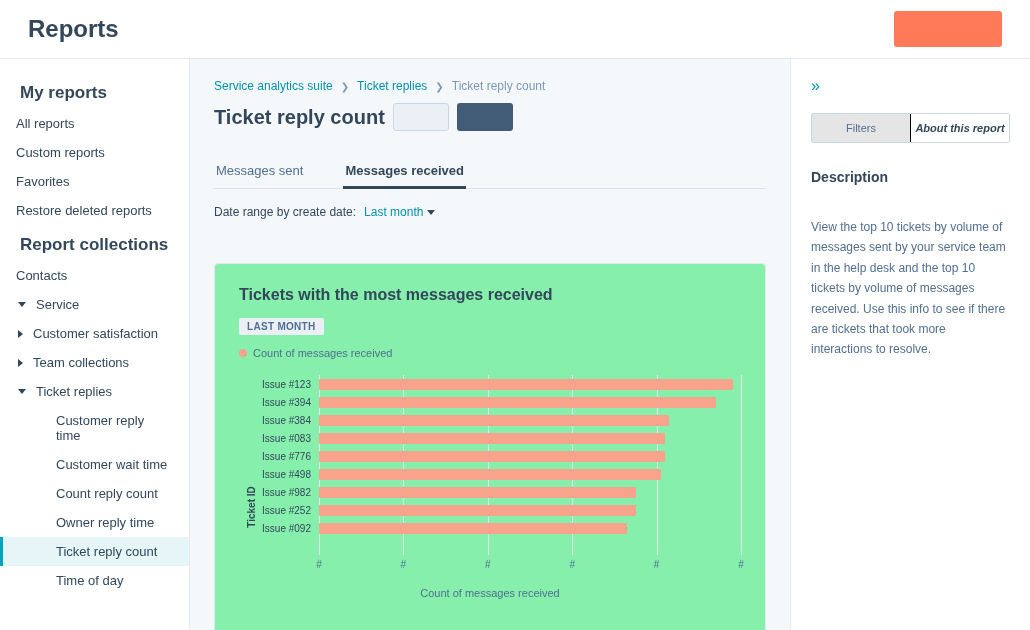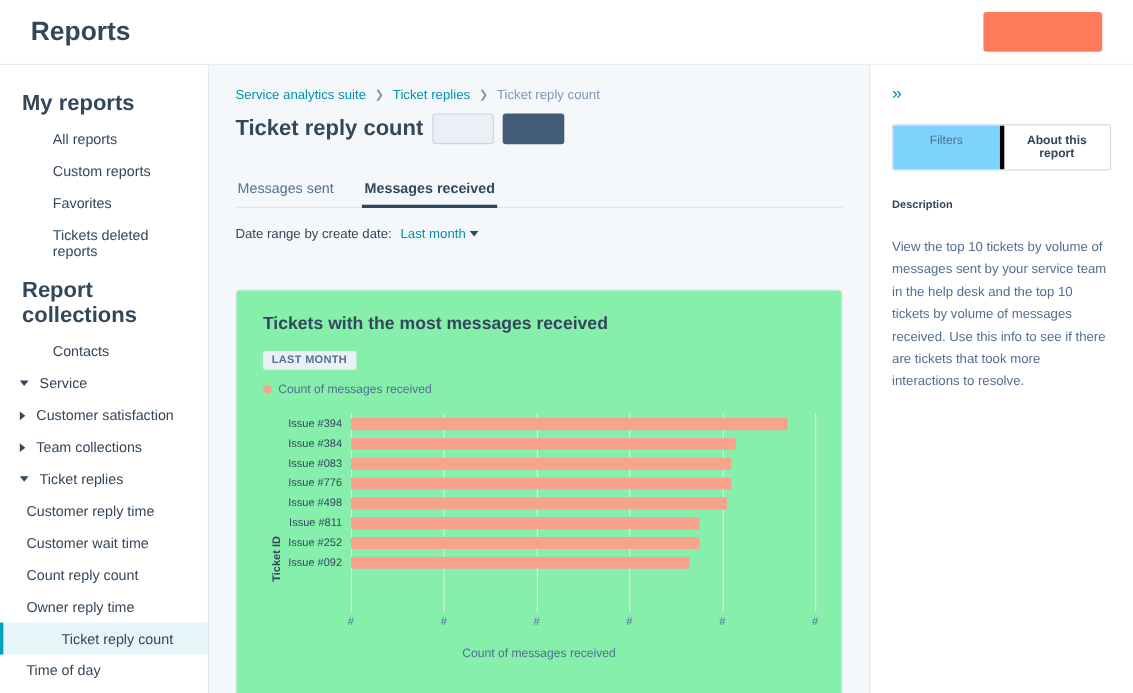--- a/index.html
+++ b/index.html
@@ -2,41 +2,41 @@
 <html><head>
 <meta charset="utf-8">
 <style>
 * { box-sizing: border-box; margin: 0; padding: 0; }
 body { font-family: -apple-system, BlinkMacSystemFont, "Segoe UI", Helvetica, Arial, sans-serif; font-size: 13px; color: #33475b; background: #fff; width: 1030px; height: 630px; overflow: hidden; }
 .topbar { height: 59px; display: flex; align-items: center; justify-content: space-between; padding: 0 28px; border-bottom: 1px solid #e5e9ee; }
 .topbar h1 { font-size: 24px; font-weight: 700; color: #33475b; }
 .topbar .cta { width: 108px; height: 36px; background: #ff7a59; border-radius: 3px; }
 .main { display: flex; height: calc(100% - 59px); }
 .sidebar { width: 190px; padding: 14px 0 0 0; font-size: 13px; overflow-y: auto; border-right: 1px solid #e5e9ee; }
-.sidebar .section-title { font-size: 20px; font-weight: 700; color: #33475b; padding: 10px 20px 6px; }
+.sidebar .section-title { font-size: 17px; font-weight: 700; color: #33475b; padding: 10px 20px 6px; }
 .sidebar .item { padding: 7px 20px 7px 32px; color: #33475b; cursor: pointer; }
-.sidebar .item.l0 { padding-left: 48px; }
+.sidebar .item.l0 { padding-left: 16px; }
 .sidebar .item.exp { padding-left: 32px; display: flex; align-items: center; gap: 6px; }
 .sidebar .item.exp .caret { width: 0; height: 0; display: inline-block; margin-left: -14px; margin-right: 4px; }
 .caret.right { border-top: 4px solid transparent; border-bottom: 4px solid transparent; border-left: 5px solid #33475b; }
 .caret.down { border-left: 4px solid transparent; border-right: 4px solid transparent; border-top: 5px solid #33475b; }
 .sidebar .item.l2 { padding-left: 32px; }
-.sidebar .item.l3 { padding-left: 24px; }
+.sidebar .item.l3 { padding-left: 56px; }
 .sidebar .item.selected { background: #e5f5f8; border-left: 3px solid #00a4bd; padding-left: 53px; color: #33475b; font-weight: 500; }
 .content { flex: 1; display: flex; background: #f5f8fa; }
 .center { flex: 1; padding: 20px 24px; overflow-y: auto; }
 .breadcrumbs { font-size: 12px; color: #7c98b6; display: flex; align-items: center; gap: 8px; margin-bottom: 10px; }
 .breadcrumbs .link { color: #0091ae; cursor: pointer; }
 .breadcrumbs .sep { color: #7c98b6; font-size: 10px; }
 .title-row { display: flex; align-items: center; gap: 8px; margin-bottom: 24px; }
 .title-row h2 { font-size: 20px; font-weight: 600; color: #33475b; }
 .pill { height: 28px; border-radius: 3px; }
 .pill.light { width: 56px; background: #eaf0f6; border: 1px solid #cbd6e2; }
 .pill.dark { width: 56px; background: #425b76; }
-.tabs { display: flex; gap: 24px; border-bottom: 1px solid #dfe3eb; margin-bottom: 16px; }
+.tabs { display: flex; gap: 38px; border-bottom: 1px solid #dfe3eb; margin-bottom: 16px; }
 .tab { padding: 8px 2px 10px; font-size: 13px; color: #516f90; cursor: pointer; position: relative; }
 .tab.active { color: #33475b; font-weight: 600; }
 .tab.active::after { content: ""; position: absolute; bottom: -1px; left: 0; right: 0; height: 3px; background: #33475b; }
 .range-row { font-size: 12px; color: #33475b; margin-bottom: 14px; display: flex; align-items: center; gap: 8px; }
 .range-row .drop { color: #0091ae; font-weight: 500; cursor: pointer; display: inline-flex; align-items: center; gap: 4px; }
 .card { background: #86efac; border: 1px solid #e5e9ee; border-radius: 4px; padding: 22px 24px 34px; margin-top: 44px; }
 .card h3 { font-size: 16px; font-weight: 700; color: #33475b; margin-bottom: 14px; }
 .badge { display: inline-block; background: #eaf0f6; color: #516f90; font-size: 10px; font-weight: 600; padding: 3px 8px; border-radius: 2px; margin-bottom: 12px; letter-spacing: 0.3px; }
 .legend { display: flex; align-items: center; gap: 6px; font-size: 11px; color: #516f90; margin-bottom: 16px; }
 .legend .dot { width: 8px; height: 8px; border-radius: 50%; background: #f8a38c; }
@@ -48,40 +48,40 @@
 .row .bar { height: 11px; background: #f8a38c; border-radius: 1px; }
 .xaxis { position: relative; height: 16px; margin-top: 4px; }
 .xt { position: absolute; font-size: 10px; color: #516f90; transform: translateX(-50%); }
 .xlabel { text-align: center; font-size: 11px; color: #516f90; margin-top: 12px; margin-left: -80px; }
 .ylabel { position: absolute; left: 0; top: 50%; transform: translate(-8px, -50%) rotate(-90deg); font-size: 10px; font-weight: 600; color: #33475b; transform-origin: center; }
 .rightpane { width: 240px; padding: 18px 20px; background: #fff; border-left: 1px solid #e5e9ee; }
 .collapse { color: #0091ae; font-size: 16px; margin-bottom: 18px; cursor: pointer; letter-spacing: -3px; }
 .pane-tabs { display: flex; border: 1px solid #cbd6e2; border-radius: 2px; overflow: hidden; margin-bottom: 26px; }
 .pane-tab { flex: 1; text-align: center; padding: 8px 4px; font-size: 11px; color: #516f90; cursor: pointer; background: #fff; }
 .pane-tab.active { background: #fff; color: #33475b; font-weight: 600; }
-.pane-tab:not(.active) { background: #7dd3fc; }
-.pane-tab + .pane-tab { border-left: 4px solid #000000; }
-.desc-title { font-size: 10px; font-weight: 700; color: #33475b; margin-bottom: 22px; }
+.pane-tab:not(.active) { background: #e5e5e5; }
+.pane-tab + .pane-tab { border-left: 1px solid #000000; font-style: italic; }
+.desc-title { font-size: 14px; font-weight: 700; color: #33475b; margin-bottom: 32px; }
 .desc-body { font-size: 12px; line-height: 1.7; color: #516f90; }
 </style>
 </head>
 <body>
 
 <div class="topbar">
   <h1>Reports</h1>
   <div class="cta"></div>
 </div>
 
 <div class="main">
   <div class="sidebar">
     <div class="section-title">My reports</div>
     <div class="item l0">All reports</div>
     <div class="item l0">Custom reports</div>
     <div class="item l0">Favorites</div>
-    <div class="item l0">Tickets deleted reports</div>
+    <div class="item l0">Restore deleted reports</div>
 
     <div class="section-title">Report collections</div>
     <div class="item l0">Contacts</div>
     <div class="item exp">
         <span class="caret down"></span>
         <span>Service</span>
       </div>
     <div class="item exp l2">
         <span class="caret right"></span>
         <span>Customer satisfaction</span>
@@ -137,41 +137,45 @@
         <div class="chart">
           <div class="ylabel">Ticket ID</div>
           <div class="plot" id="plot">
               <div class="grid-line" style="left: 0%;"></div>
               <div class="grid-line" style="left: 20%;"></div>
               <div class="grid-line" style="left: 40%;"></div>
               <div class="grid-line" style="left: 60%;"></div>
               <div class="grid-line" style="left: 80%;"></div>
               <div class="grid-line" style="left: 100%;"></div>
               <div class="row">
+                <span class="lbl">Issue #123</span>
+                <div class="bar" style="width: 98%;"></div>
+              </div>
+              <div class="row">
                 <span class="lbl">Issue #394</span>
                 <div class="bar" style="width: 94%;"></div>
               </div>
               <div class="row">
                 <span class="lbl">Issue #384</span>
                 <div class="bar" style="width: 83%;"></div>
               </div>
               <div class="row">
                 <span class="lbl">Issue #083</span>
                 <div class="bar" style="width: 82%;"></div>
               </div>
               <div class="row">
                 <span class="lbl">Issue #776</span>
                 <div class="bar" style="width: 82%;"></div>
               </div>
               <div class="row">
                 <span class="lbl">Issue #498</span>
                 <div class="bar" style="width: 81%;"></div>
               </div>
               <div class="row">
-                <span class="lbl">Issue #811</span>
+                <span class="lbl">Issue #982</span>
                 <div class="bar" style="width: 75%;"></div>
               </div>
               <div class="row">
                 <span class="lbl">Issue #252</span>
                 <div class="bar" style="width: 75%;"></div>
               </div>
               <div class="row">
                 <span class="lbl">Issue #092</span>
                 <div class="bar" style="width: 73%;"></div>
               </div>

